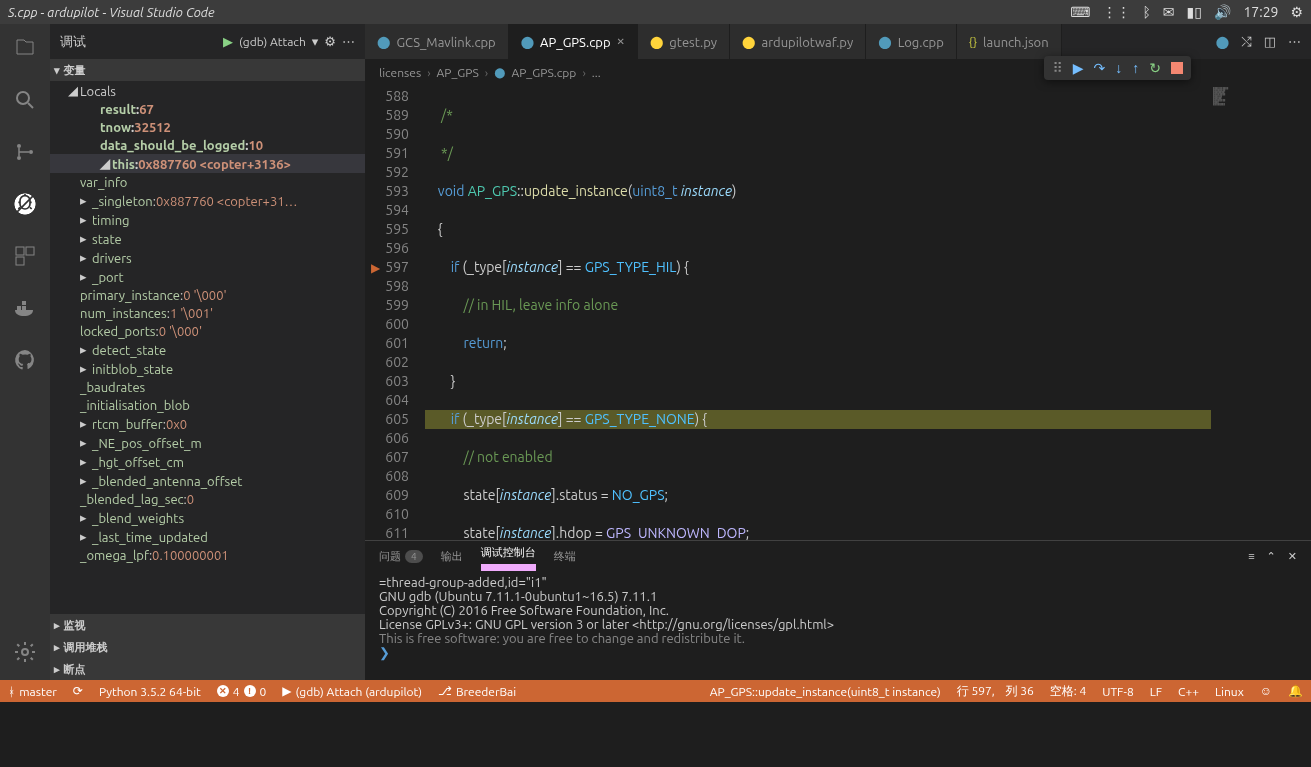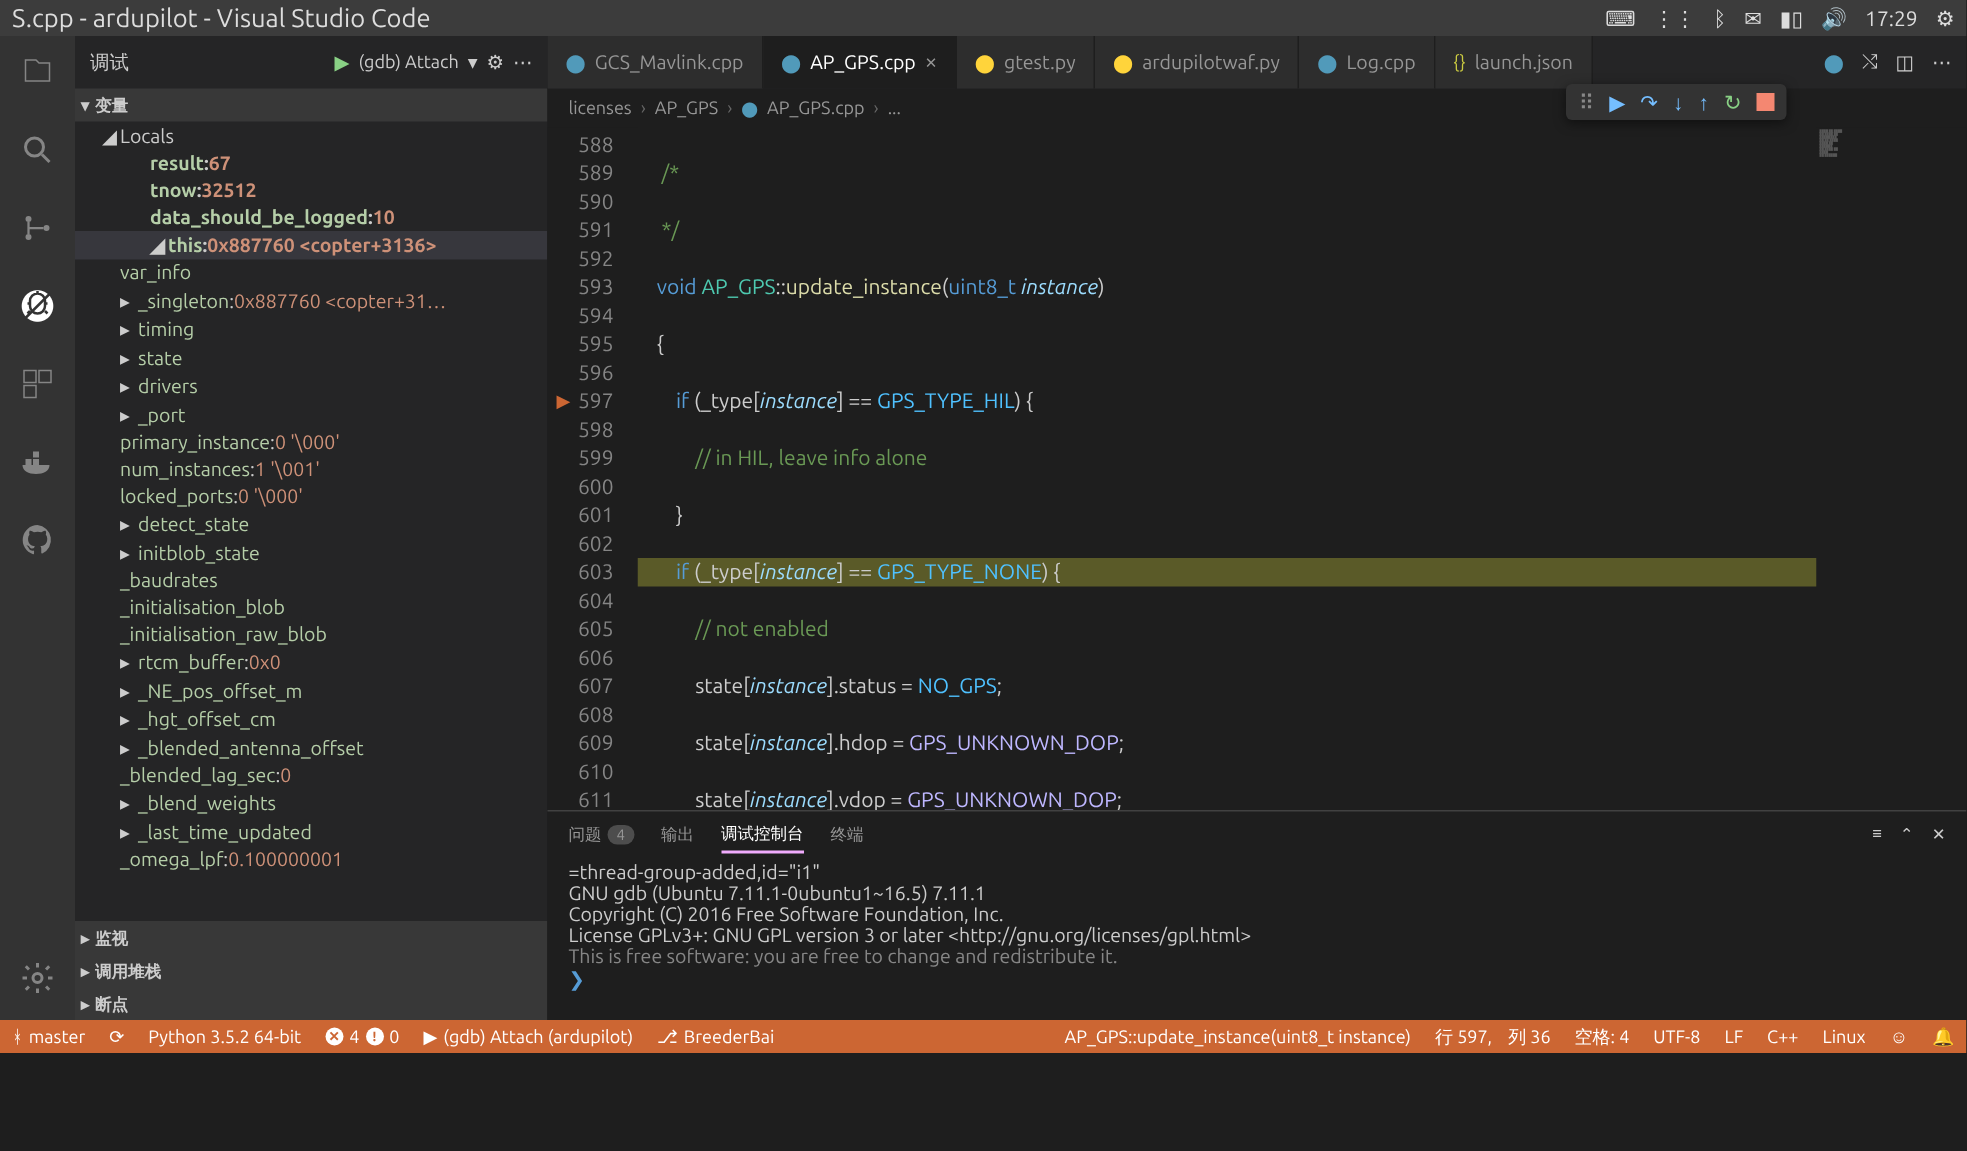--- a/index.html
+++ b/index.html
@@ -1,18 +1,18 @@
 <!DOCTYPE html>
 <html><head>
 <meta charset="utf-8">
 <style>
 * { margin: 0; padding: 0; box-sizing: border-box; font-family: 'Ubuntu', 'Segoe UI', sans-serif; }
 body { width: 1311px; height: 767px; background: #1e1e1e; color: #ccc; overflow: hidden; font-size: 13px; }
 .titlebar { height: 24px; background: #3c3c3c; display: flex; align-items: center; padding: 0 8px; justify-content: space-between; }
-.titlebar-left { font-size: 17px; color: #ddd; }
+.titlebar-left { font-size: 13px; color: #ddd; font-style: italic; }
 .titlebar-right { display: flex; align-items: center; gap: 12px; color: #ddd; }
 .titlebar-right span { font-size: 14px; }
 .main { display: flex; height: 656px; }
 .activity-bar { width: 50px; background: #333333; display: flex; flex-direction: column; align-items: center; padding-top: 8px; gap: 20px; }
 .activity-icon { width: 32px; height: 32px; display: flex; align-items: center; justify-content: center; color: #858585; cursor: pointer; }
 .activity-icon.debug-active { background: radial-gradient(circle, #fff 45%, transparent 48%); border-radius: 50%; color: #333; }
 .sidebar { width: 315px; background: #252526; display: flex; flex-direction: column; overflow: hidden; }
 .sidebar-header { height: 35px; display: flex; align-items: center; padding: 0 10px; gap: 10px; background: #252526; justify-content: space-between; }
 .sidebar-title { font-size: 13px; color: #ccc; }
 .debug-controls { display: flex; align-items: center; gap: 6px; }
@@ -61,21 +61,21 @@
 .c-func { color: #dcdcaa; }
 .c-param { color: #9cdcfe; font-style: italic; }
 .c-const { color: #4fc1ff; }
 .c-op { color: #d4d4d4; }
 .c-macro { color: #beb7ff; }
 .minimap { width: 100px; background: #1e1e1e; position: relative; overflow: hidden; }
 .minimap-content { font-size: 2px; line-height: 2px; color: #555; padding: 2px; }
 .panel { height: 140px; background: #1e1e1e; border-top: 1px solid #414141; display: flex; flex-direction: column; }
 .panel-tabs { height: 30px; display: flex; align-items: center; gap: 18px; padding: 0 14px; font-size: 11px; color: #969696; }
 .panel-tab { cursor: pointer; padding: 4px 0; }
-.panel-tab.active { color: #fff; border-bottom: 2px solid #f0abfc; }
+.panel-tab.active { color: #fff; border-bottom: 7px solid #f0abfc; }
 .panel-tab .badge { background: #4d4d4d; border-radius: 10px; padding: 1px 6px; margin-left: 4px; font-size: 10px; }
 .panel-actions { margin-left: auto; display: flex; gap: 12px; color: #ccc; }
 .panel-body { flex: 1; padding: 4px 14px; font-family: Consolas, monospace; font-size: 13px; color: #ccc; overflow: hidden; }
 .panel-body .prompt { color: #569cd6; }
 .statusbar { height: 22px; background: #cc6633; display: flex; align-items: center; font-size: 12px; color: #fff; }
 .statusbar-item { padding: 0 8px; display: flex; align-items: center; gap: 4px; cursor: pointer; }
 .sb-circle { display: inline-block; width: 12px; height: 12px; border-radius: 50%; background: #fff; color: #cc6633; font-size: 9px; text-align: center; line-height: 12px; font-weight: bold; }
 .statusbar .right { margin-left: auto; display: flex; text-align: center; }
 .activity-bottom { margin-top: auto; margin-bottom: 12px; }
 </style>
@@ -238,23 +238,20 @@
         </div>
       <div class="tree-item sub2">
           <span class="chev">▸</span>
           <span class="name">initblob_state</span>
         </div>
       <div class="tree-item sub2">
           <span class="name">_baudrates</span>
         </div>
       <div class="tree-item sub2">
           <span class="name">_initialisation_blob</span>
-        </div>
-      <div class="tree-item sub2">
-          <span class="name">_initialisation_raw_blob</span>
         </div>
       <div class="tree-item sub2">
           <span class="chev">▸</span>
           <span class="name">rtcm_buffer</span>
           <span class="sep">: </span>
           <span class="val">0x0</span>
         </div>
       <div class="tree-item sub2">
           <span class="chev">▸</span>
           <span class="name">_NE_pos_offset_m</span>
@@ -384,20 +381,21 @@
           <div>614</div>
           <div>615</div>
       </div>
       <div class="code">
 <div class="line"><span class="c-comment">     /*</span></div>
 <div class="line"><span class="c-comment">     */</span></div>
 <div class="line">    <span class="c-keyword">void</span> <span class="c-type">AP_GPS</span><span class="c-op">::</span><span class="c-func">update_instance</span>(<span class="c-keyword">uint8_t</span> <span class="c-param">instance</span>)</div>
 <div class="line">    {</div>
 <div class="line">        <span class="c-keyword">if</span> (_type[<span class="c-param">instance</span>] == <span class="c-const">GPS_TYPE_HIL</span>) {</div>
 <div class="line">            <span class="c-comment">// in HIL, leave info alone</span></div>
+<div class="line">            <span class="c-keyword">return</span>;</div>
 <div class="line">        }</div>
 <div class="line current">        <span class="c-keyword">if</span> (_type[<span class="c-param">instance</span>] == <span class="c-const">GPS_TYPE_NONE</span>) {</div>
 <div class="line">            <span class="c-comment">// not enabled</span></div>
 <div class="line">            state[<span class="c-param">instance</span>].status = <span class="c-const">NO_GPS</span>;</div>
 <div class="line">            state[<span class="c-param">instance</span>].hdop = <span class="c-macro">GPS_UNKNOWN_DOP</span>;</div>
 <div class="line">            state[<span class="c-param">instance</span>].vdop = <span class="c-macro">GPS_UNKNOWN_DOP</span>;</div>
 
 
 
 

